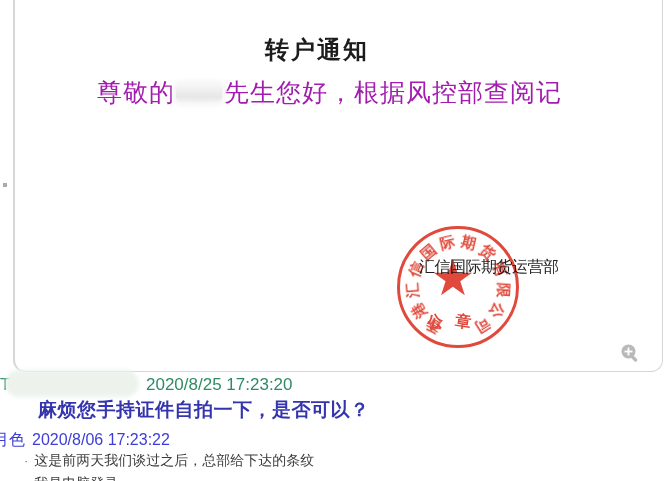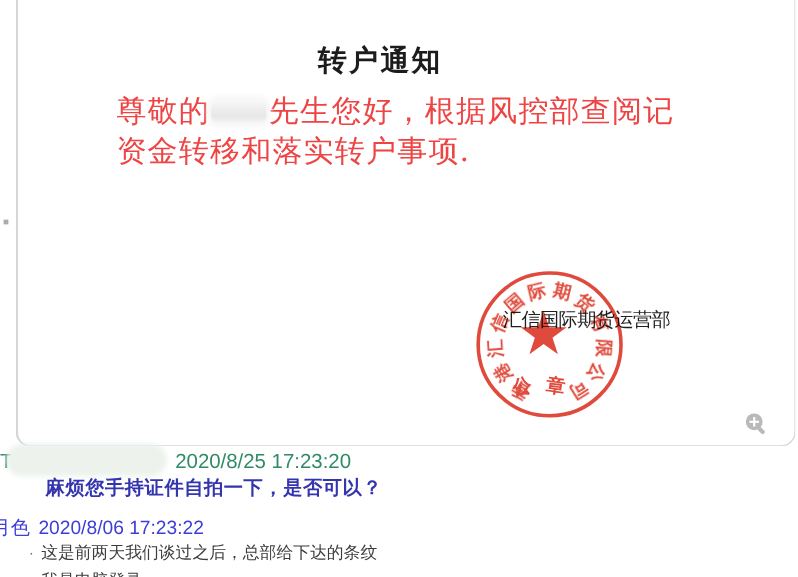--- a/index.html
+++ b/index.html
@@ -24,21 +24,21 @@
   .doc-title{
     position:absolute;left:250px;top:48px;
     font-family:Liberation Sans, sans-serif;
     font-weight:bold;font-size:24px;letter-spacing:2px;
     color:#1c1c1c;
   }
   .doc-body{
     position:absolute;left:82px;top:90px;width:500px;
     font-family:"DejaVu Serif","Liberation Serif",serif;
     font-size:25px;line-height:33px;letter-spacing:1px;
-    color:#ef4444;
+    color:#a21caf;
   }
   .doc-line{white-space:nowrap;}
   .name-blur{
     display:inline-block;vertical-align:middle;
     width:46px;height:18px;margin:0 2px 4px 1px;
     background:linear-gradient(180deg,#f7f7f7 0%,#e7e7e7 70%,#f2f2f2 100%);
     border-radius:5px;
     box-shadow:0 0 5px 3px rgba(243,243,243,.95);
     filter:blur(.4px);
   }
@@ -107,21 +107,21 @@
   }
   .sender-a .name{position:absolute;left:0;top:1px;}
   .sender-a .blob{
     position:absolute;left:8px;top:-1px;width:128px;height:21px;
     background:#edf2ed;border-radius:11px;
     box-shadow:0 0 4px 3px rgba(235,242,236,.95);
   }
   .sender-a .time{position:absolute;left:146px;top:1px;}
   .msg-a{
     position:absolute;left:38px;top:397px;
-    font-size:16px;font-weight:bold;letter-spacing:.5px;
+    font-size:19px;font-weight:bold;letter-spacing:.5px;
     color:#3434ae;white-space:nowrap;
   }
   .sender-b{
     position:absolute;left:-7px;top:430px;
     font-size:16px;color:#3d3dd8;white-space:nowrap;
   }
   .sender-b .time{margin-left:7px;}
   .msg-plain{
     position:absolute;left:24px;
     font-size:14px;color:#3c3c3c;white-space:nowrap;
@@ -131,21 +131,20 @@
   .msg-plain .bullet{color:#777;margin-right:6px;font-size:13px;}
 </style>
 </head>
 <body>
 
 <div class="image-panel">
   <div class="doc-title">转户通知</div>
 
   <div class="doc-body">
     <div class="doc-line"><span>尊敬的</span><span class="name-blur"></span><span>先生您好，根据风控部查阅记</span></div>
-    <div class="doc-line">资金转移和落实转户事项.</div>
   </div>
 
   <div class="dept-line">汇信国际期货运营部</div>
 
   <div class="stamp">
     <div class="stamp-circle"></div>
     <div>
         <span class="ring-char" style="transform: translate(-50%, -50%) rotate(-148deg) translateY(-45px);">香</span>
         <span class="ring-char" style="transform: translate(-50%, -50%) rotate(-121.091deg) translateY(-45px);">港</span>
         <span class="ring-char" style="transform: translate(-50%, -50%) rotate(-94.1818deg) translateY(-45px);">汇</span>

